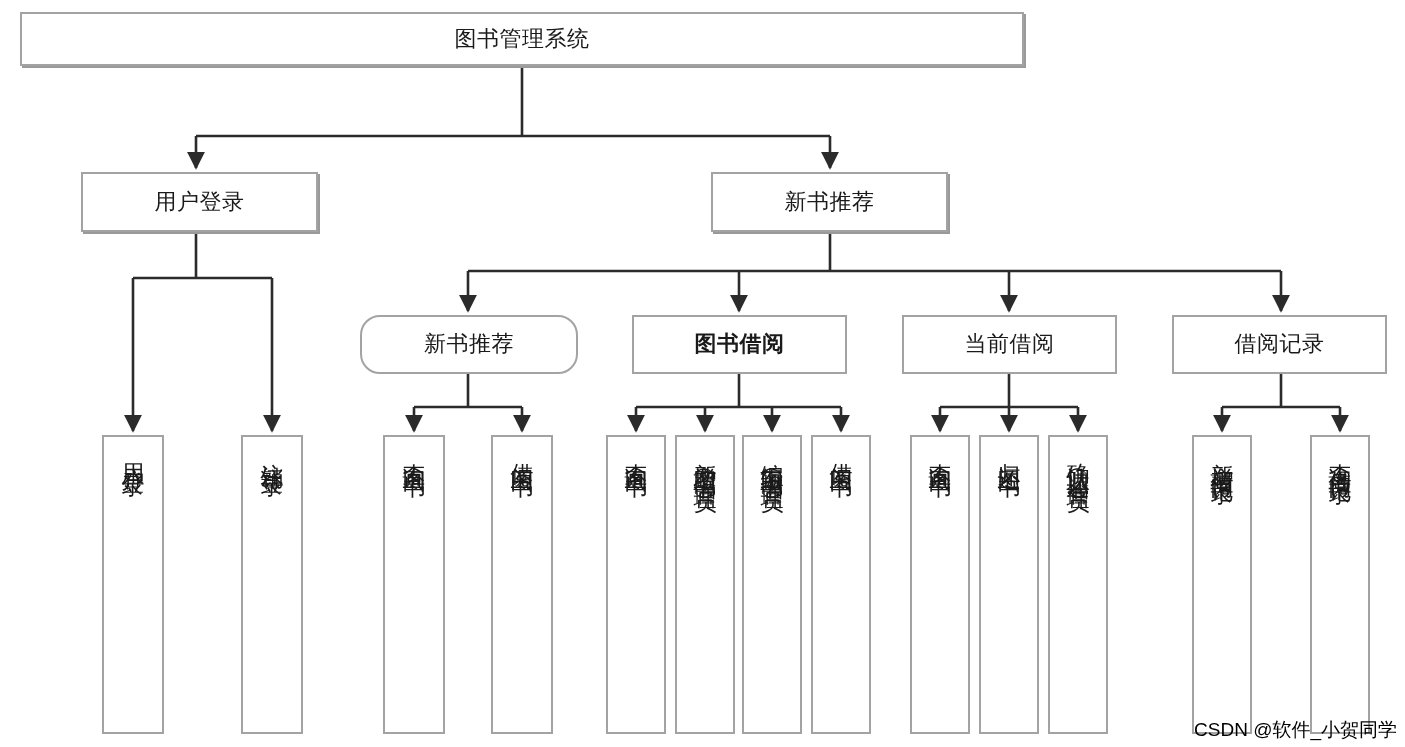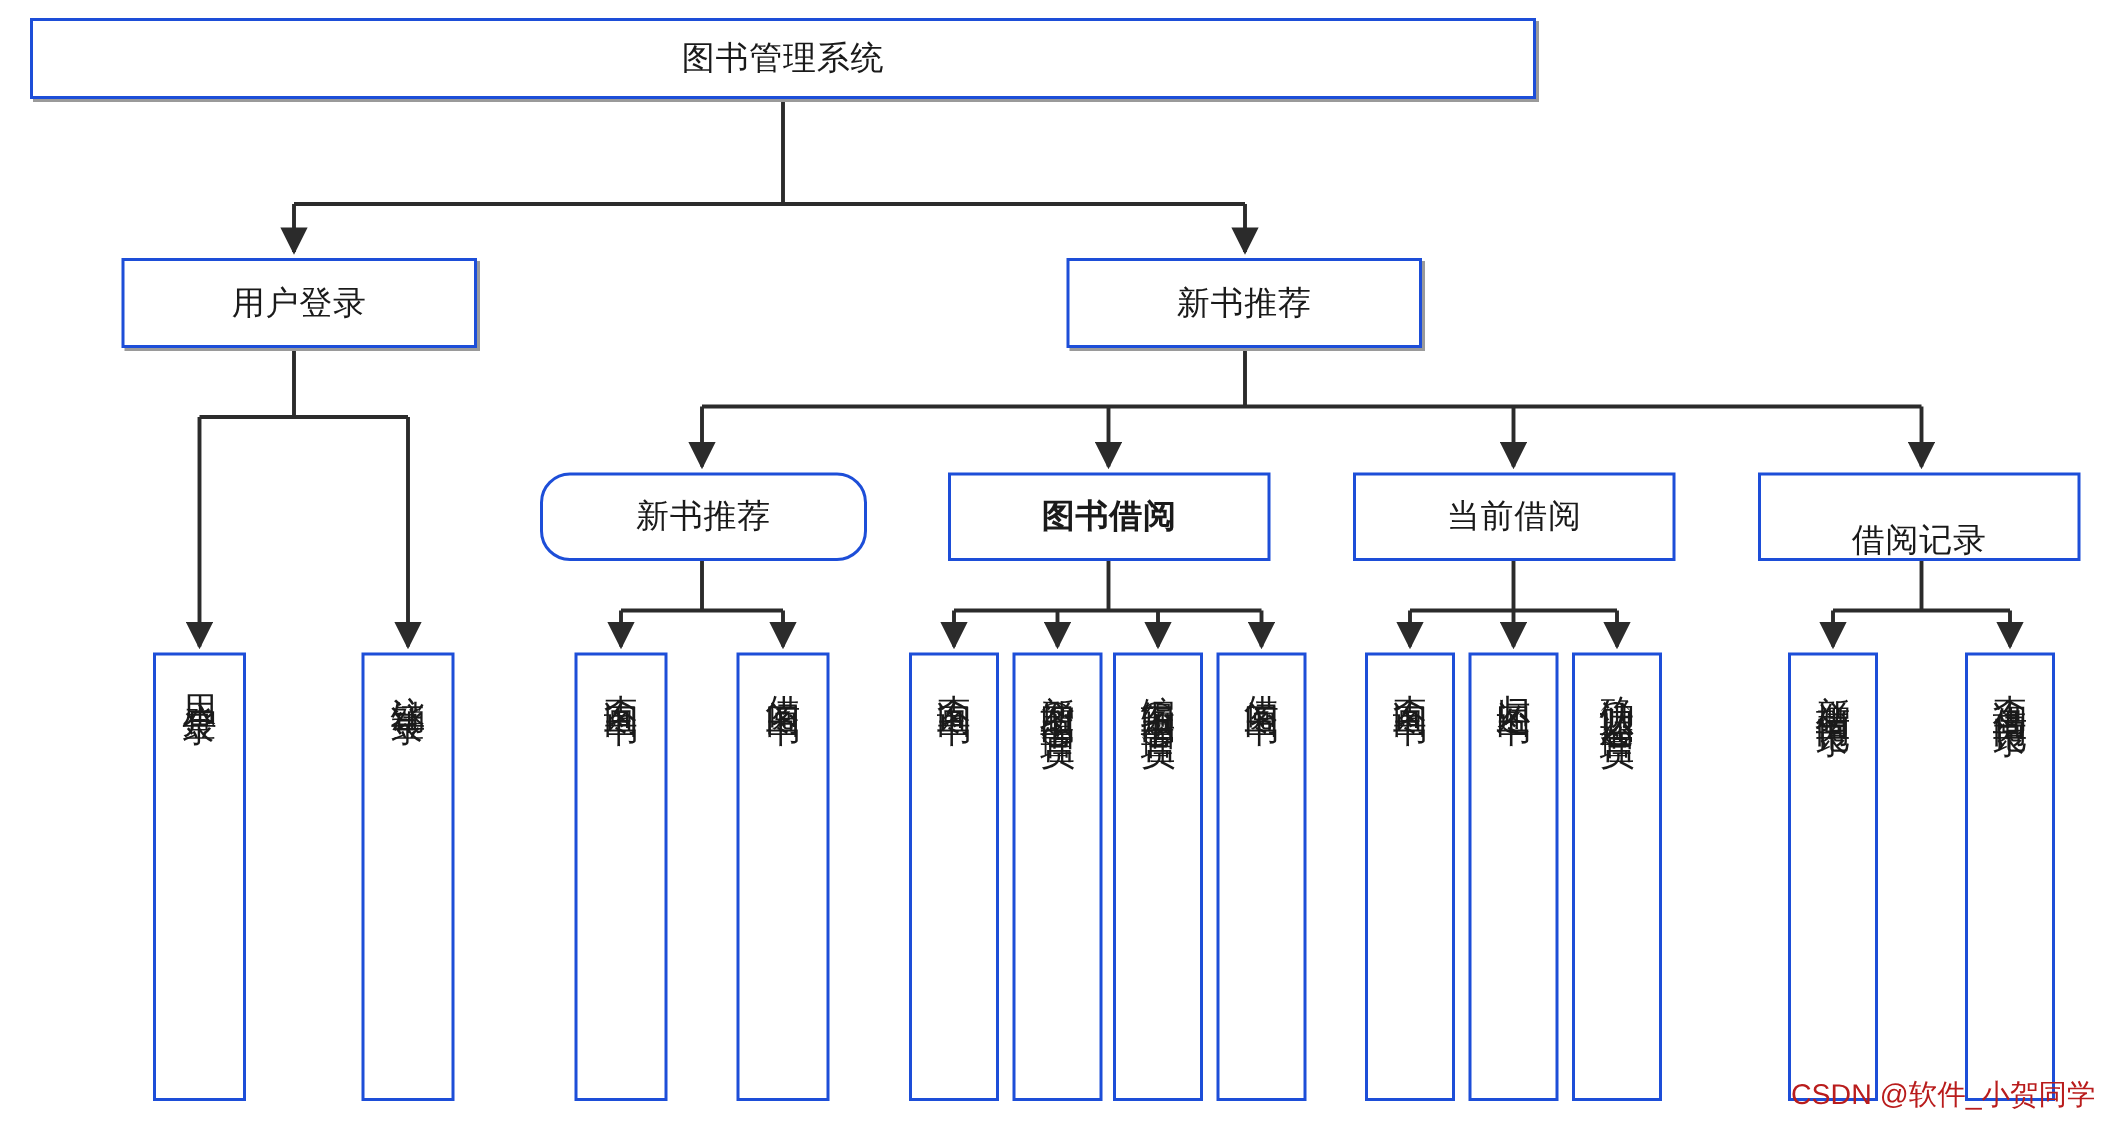--- a/index.html
+++ b/index.html
@@ -24,21 +24,21 @@
     left: 0;
     top: 0;
     width: 1405px;
     height: 747px;
     pointer-events: none;
   }
   .node {
     position: absolute;
     box-sizing: border-box;
     background: #ffffff;
-    border: 2px solid #1d4ed8;
+    border: 2px solid #a3a3a3;
     display: flex;
     align-items: center;
     justify-content: center;
     color: #1a1a1a;
   }
   .node.shadowed {
     box-shadow: 2px 2px 0 0 #9a9a9a;
   }
   .node-label {
     font-size: 22px;
@@ -58,21 +58,21 @@
     letter-spacing: 4px;
     line-height: 1;
     white-space: nowrap;
     text-align: left;
   }
   .watermark {
     position: absolute;
     right: 8px;
     bottom: 4px;
     font-size: 19px;
-    color: #b91c1c;
+    color: #000000;
     white-space: nowrap;
     font-family: "Liberation Sans", "DejaVu Sans", sans-serif;
   }
 </style>
 </head>
 <body>
 
 <div id="diagram-root">
 
   <svg class="wires" viewBox="0 0 1405 747" xmlns="http://www.w3.org/2000/svg">
@@ -143,21 +143,21 @@
   </div>
 
   <div class="node" style="left:632px; top:315px; width:215px; height:59px;font-weight:bold;">
     <span class="node-label">图书借阅</span>
   </div>
 
   <div class="node" style="left:902px; top:315px; width:215px; height:59px;">
     <span class="node-label">当前借阅</span>
   </div>
 
-  <div class="node" style="left:1172px; top:315px; width:215px; height:59px;align-items:flex-end;">
+  <div class="node" style="left:1172px; top:315px; width:215px; height:59px;">
     <span class="node-label">借阅记录</span>
   </div>
 
   <div class="node leaf" style="left:102px; top:435px; width:62px; height:299px;">
     <span class="node-label">用户登录</span>
   </div>
   <div class="node leaf" style="left:241px; top:435px; width:62px; height:299px;">
     <span class="node-label">注销登录</span>
   </div>
 

